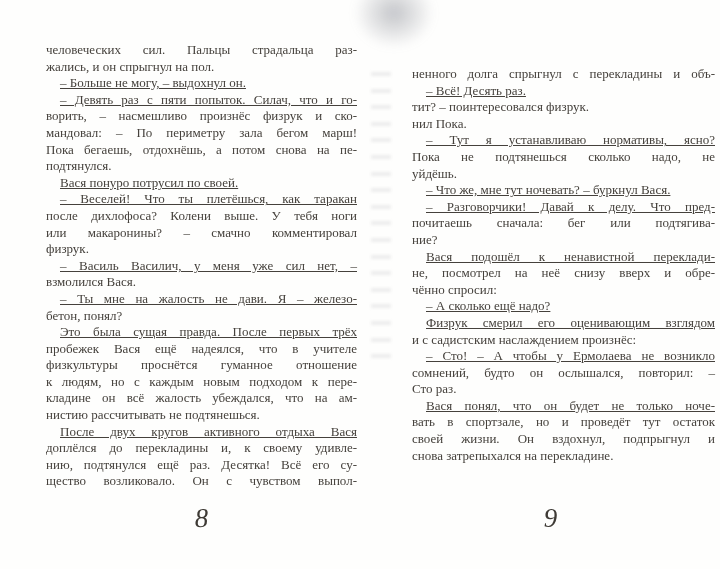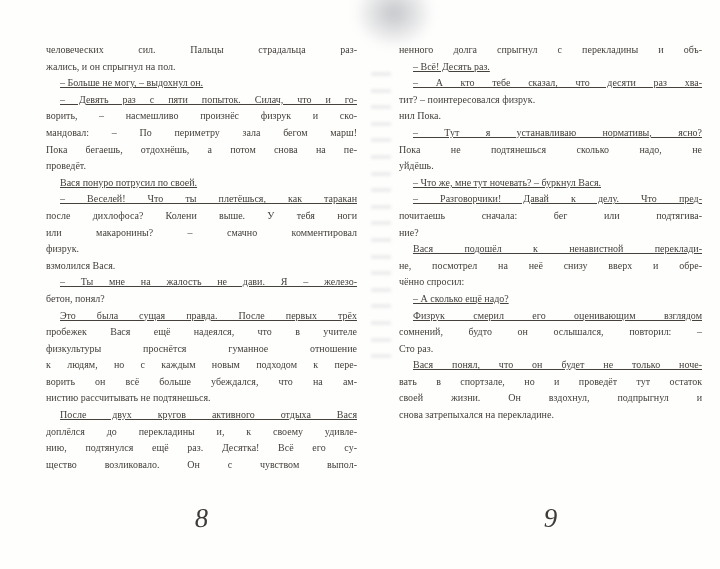--- a/index.html
+++ b/index.html
@@ -18,24 +18,24 @@
   .show-through{
     position:absolute;left:371px;top:72px;width:20px;height:288px;
     background:repeating-linear-gradient(to bottom,
       rgba(140,140,148,0.15) 0 4px,
       rgba(140,140,148,0) 4px 16.6px);
     filter:blur(1.5px);
     pointer-events:none;
   }
   .col{
     position:absolute;top:42px;
-    font-size:10px;line-height:16.6px;
+    font-size:13px;line-height:16.6px;
   }
   .col-left{left:46px;width:311px;}
-  .col-right{left:399px;width:303px;}
+  .col-right{left:412px;width:303px;margin-top:24px;}
   .line{
     text-align:justify;
     text-align-last:justify;
   }
   .line.end{text-align-last:left;}
   .line.indent{text-indent:14px;text-decoration:underline;}
   .pagenum{
     position:absolute;top:498px;height:40px;
     font-size:27px;line-height:40px;
     font-style:italic;
@@ -54,59 +54,61 @@
   <div class="show-through"></div>
 
   <div class="col col-left">
       <div class="line">человеческих сил. Пальцы страдальца раз-</div>
       <div class="line end">жались, и он спрыгнул на пол.</div>
       <div class="line indent end">– Больше не могу, – выдохнул он.</div>
       <div class="line indent">– Девять раз с пяти попыток. Силач, что и го-</div>
       <div class="line">ворить, – насмешливо произнёс физрук и ско-</div>
       <div class="line">мандовал: – По периметру зала бегом марш!</div>
       <div class="line">Пока бегаешь, отдохнёшь, а потом снова на пе-</div>
-      <div class="line end">проведёт.</div>
+      <div class="line end">подтянулся.</div>
       <div class="line indent end">Вася понуро потрусил по своей.</div>
       <div class="line indent">– Веселей! Что ты плетёшься, как таракан</div>
       <div class="line">после дихлофоса? Колени выше. У тебя ноги</div>
       <div class="line">или макаронины? – смачно комментировал</div>
       <div class="line end">физрук.</div>
+      <div class="line indent">– Василь Василич, у меня уже сил нет, –</div>
       <div class="line end">взмолился Вася.</div>
       <div class="line indent">– Ты мне на жалость не дави. Я – железо-</div>
       <div class="line end">бетон, понял?</div>
       <div class="line indent">Это была сущая правда. После первых трёх</div>
       <div class="line">пробежек Вася ещё надеялся, что в учителе</div>
       <div class="line">физкультуры проснётся гуманное отношение</div>
       <div class="line">к людям, но с каждым новым подходом к пере-</div>
-      <div class="line">ворить он всё больше убеждался, что на ам-</div>
+      <div class="line">кладине он всё жалость убеждался, что на ам-</div>
       <div class="line end">нистию рассчитывать не подтянешься.</div>
       <div class="line indent">После двух кругов активного отдыха Вася</div>
       <div class="line">доплёлся до перекладины и, к своему удивле-</div>
       <div class="line">нию, подтянулся ещё раз. Десятка! Всё его су-</div>
       <div class="line">щество возликовало. Он с чувством выпол-</div>
     </div>
 
   <div class="col col-right">
       <div class="line">ненного долга спрыгнул с перекладины и объ-</div>
       <div class="line indent end">– Всё! Десять раз.</div>
-      <div class="line indent">– А кто тебе сказал, что десяти раз хва-</div>
       <div class="line end">тит? – поинтересовался физрук.</div>
       <div class="line end">нил Пока.</div>
       <div class="line indent">– Тут я устанавливаю нормативы, ясно?</div>
       <div class="line">Пока не подтянешься сколько надо, не</div>
       <div class="line end">уйдёшь.</div>
       <div class="line indent end">– Что же, мне тут ночевать? – буркнул Вася.</div>
       <div class="line indent">– Разговорчики! Давай к делу. Что пред-</div>
       <div class="line">почитаешь сначала: бег или подтягива-</div>
       <div class="line end">ние?</div>
       <div class="line indent">Вася подошёл к ненавистной переклади-</div>
       <div class="line">не, посмотрел на неё снизу вверх и обре-</div>
       <div class="line end">чённо спросил:</div>
       <div class="line indent end">– А сколько ещё надо?</div>
       <div class="line indent">Физрук смерил его оценивающим взглядом</div>
+      <div class="line end">и с садистским наслаждением произнёс:</div>
+      <div class="line indent">– Сто! – А чтобы у Ермолаева не возникло</div>
       <div class="line">сомнений, будто он ослышался, повторил: –</div>
       <div class="line end">Сто раз.</div>
       <div class="line indent">Вася понял, что он будет не только ноче-</div>
       <div class="line">вать в спортзале, но и проведёт тут остаток</div>
       <div class="line">своей жизни. Он вздохнул, подпрыгнул и</div>
       <div class="line end">снова затрепыхался на перекладине.</div>
     </div>
 
   <div class="pagenum pagenum-left">8</div>
 

